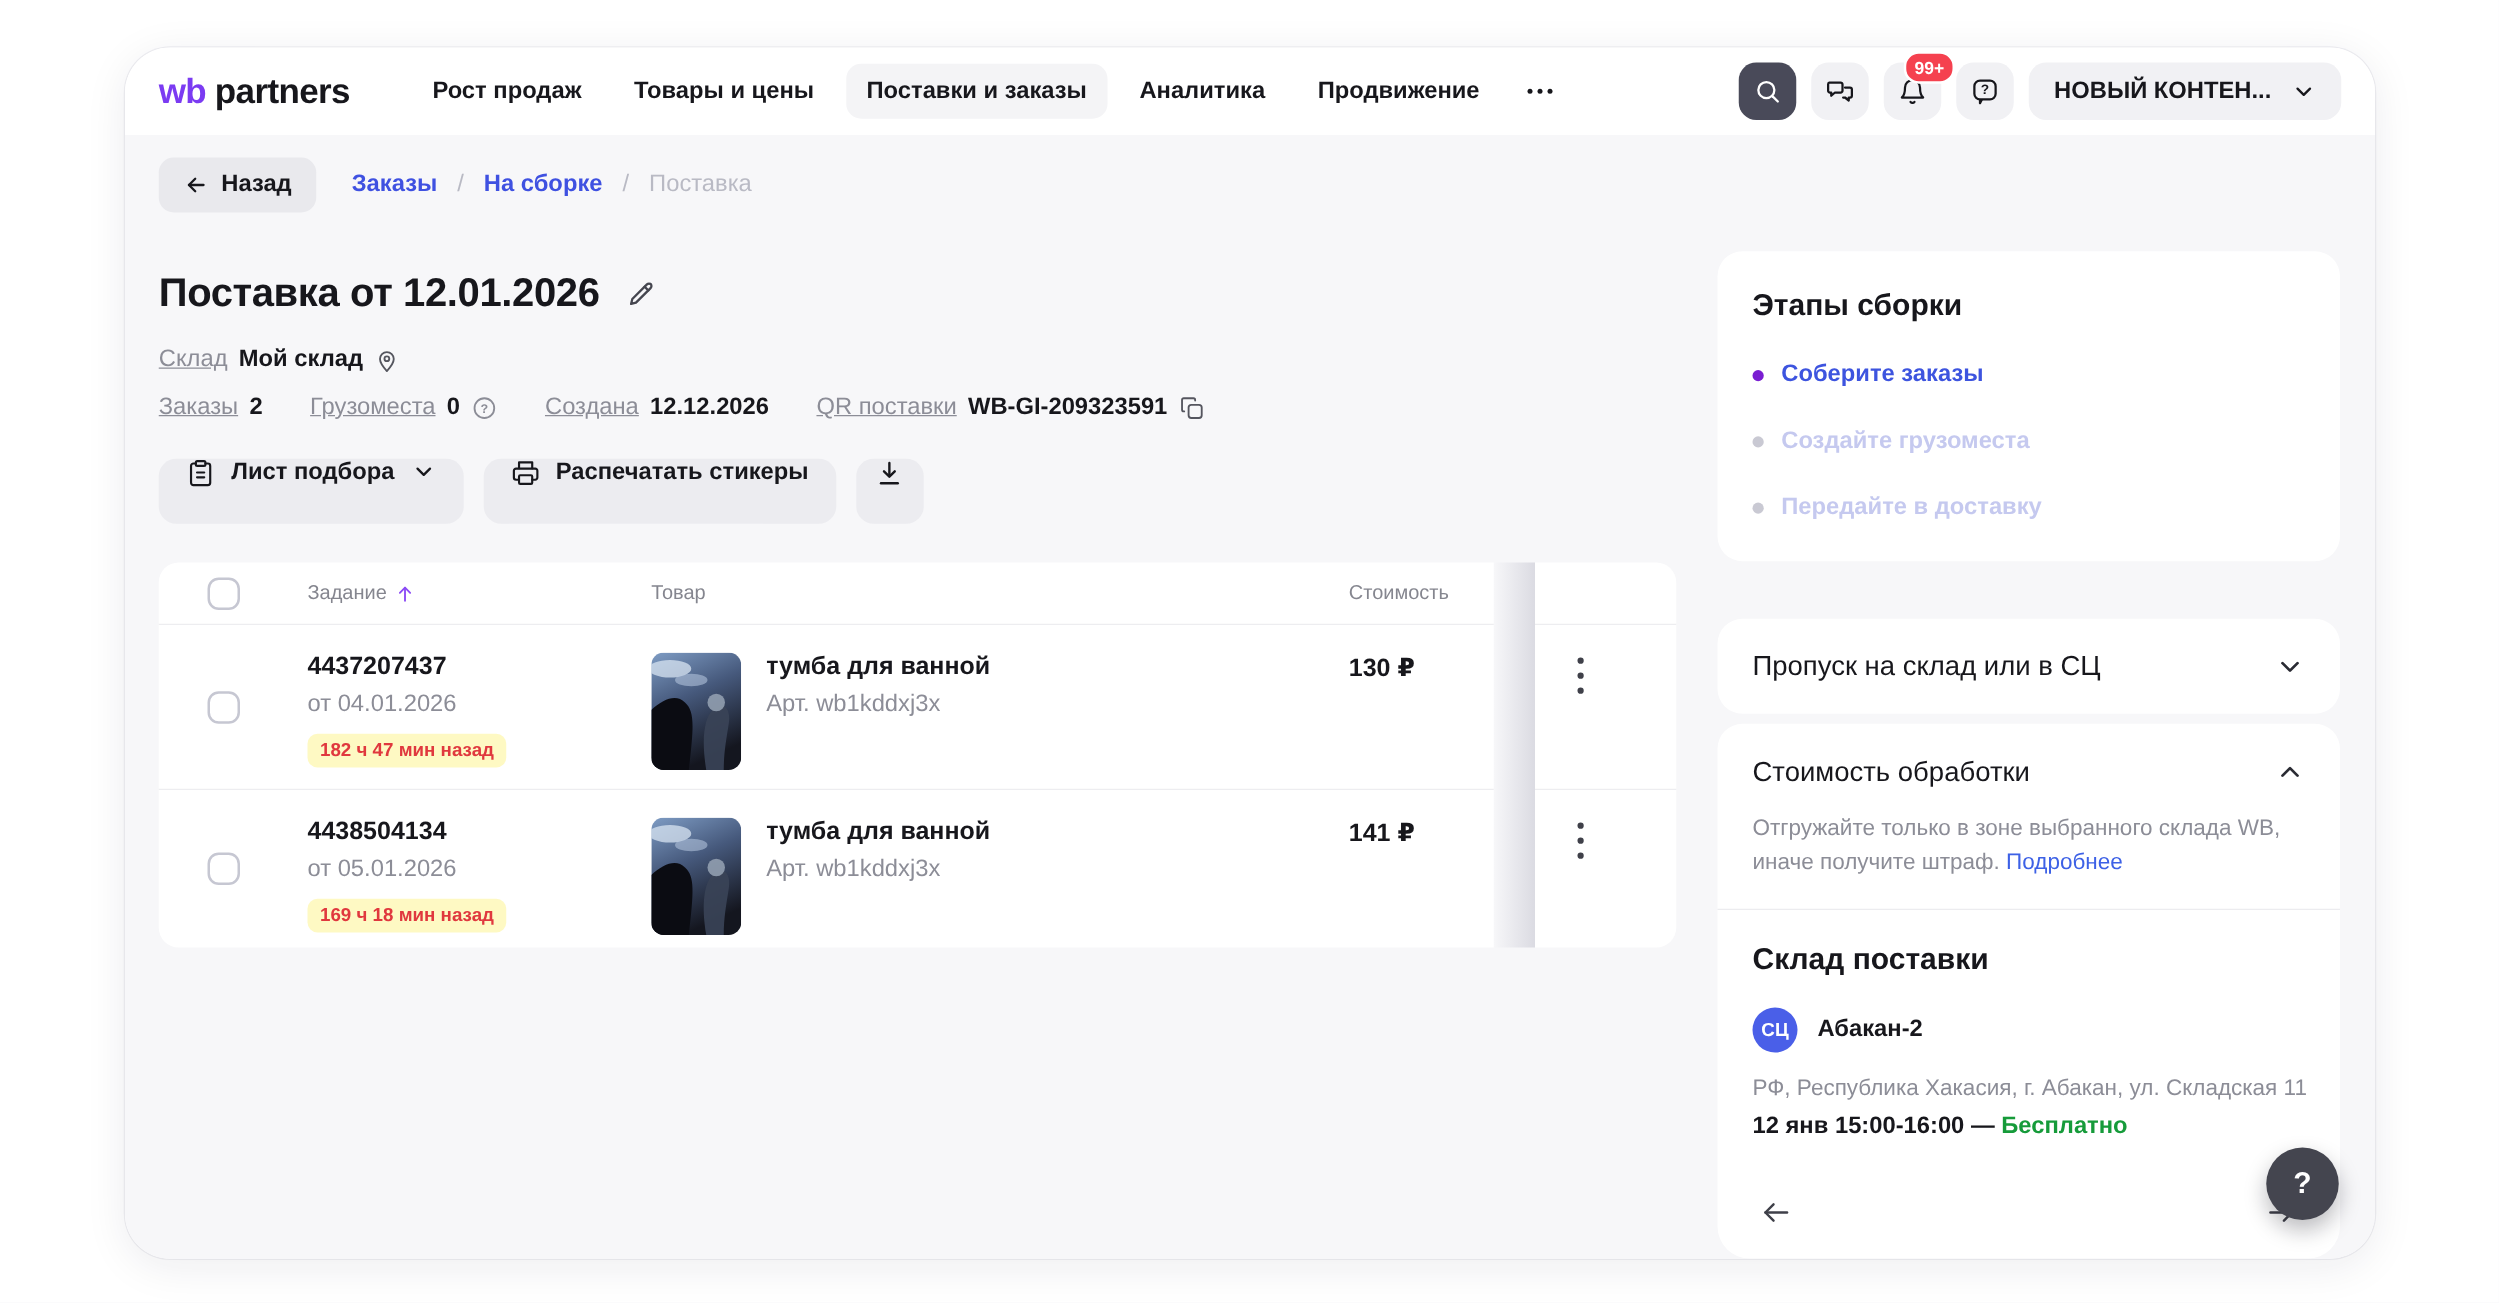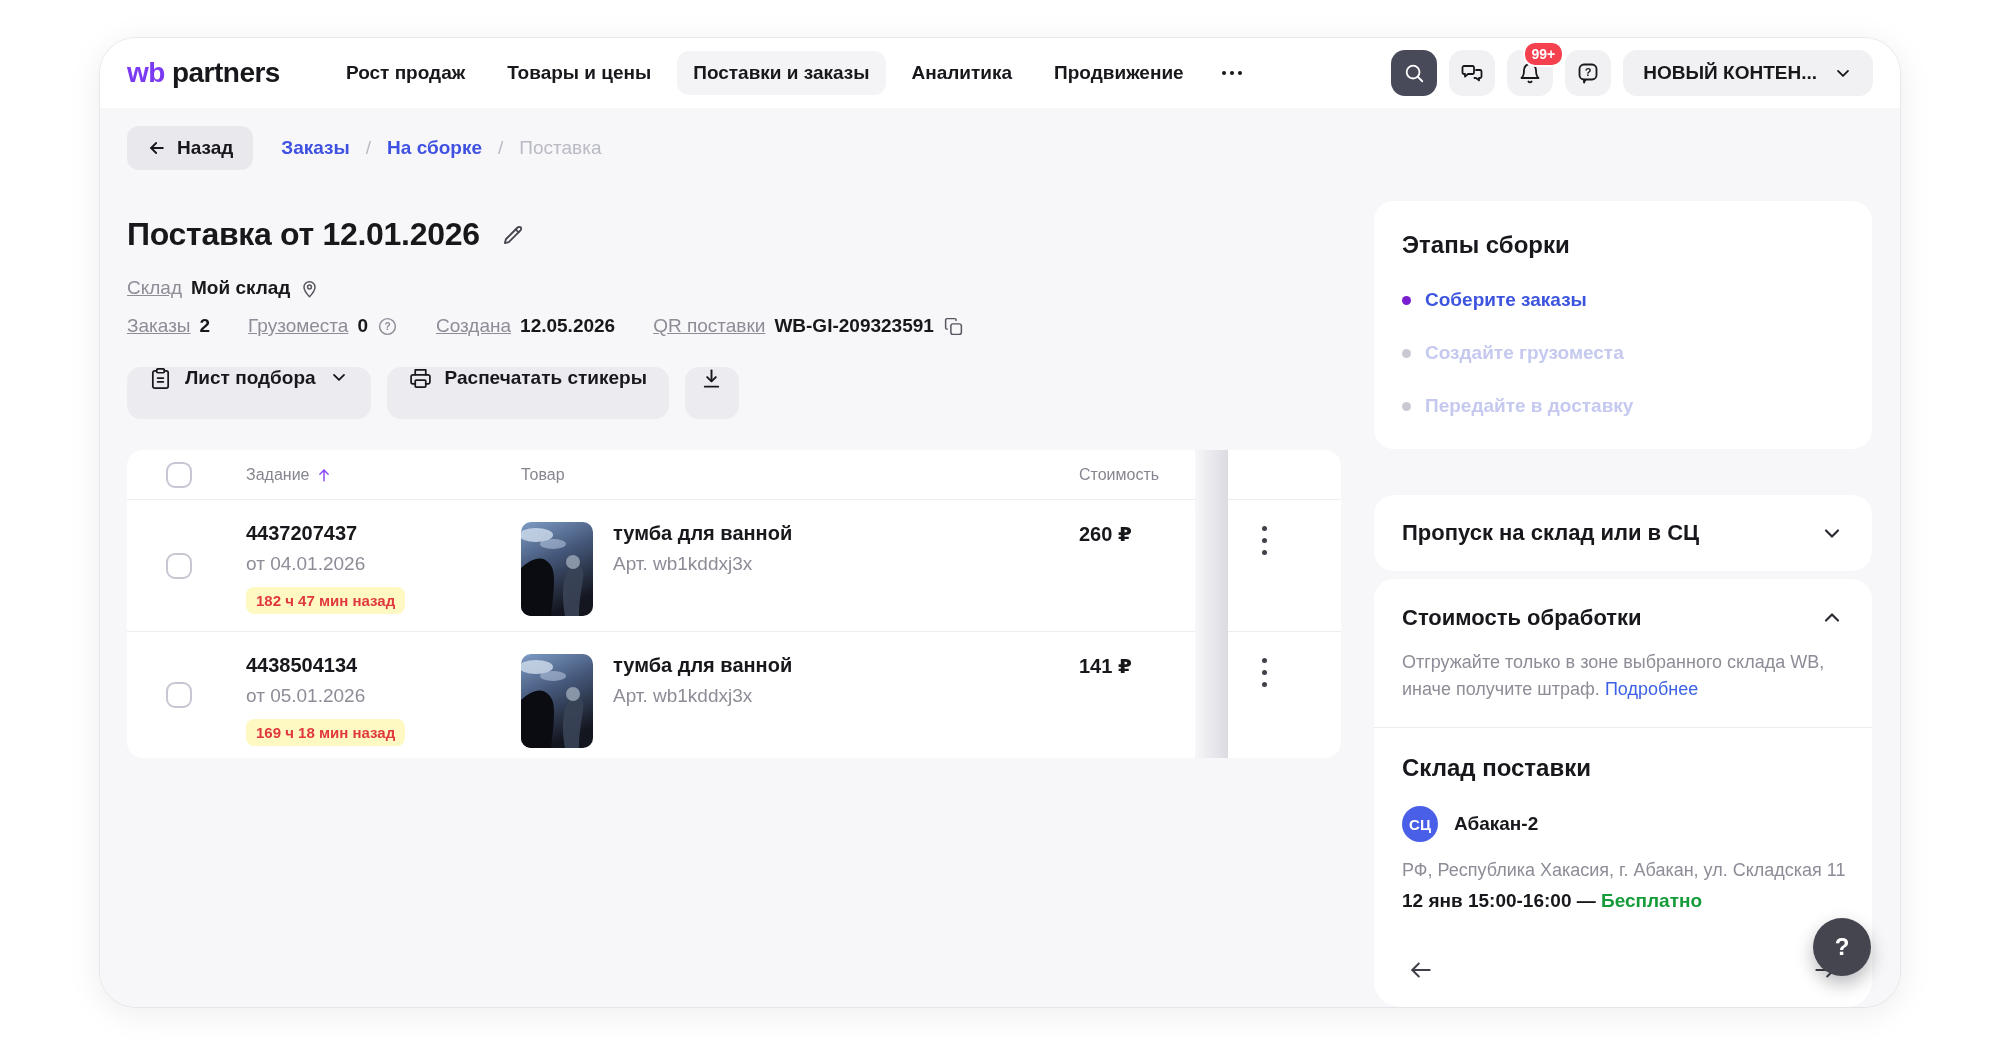--- a/index.html
+++ b/index.html
@@ -100,21 +100,21 @@
   .stage .dot { width:9px; height:9px; border-radius:50%; flex:0 0 auto; }
   .stage.active .dot { background:#7A1ED2; }
   .stage.active .stage-label { color:#3D54DF; cursor:pointer; }
   .stage.pending .dot { background:#C9C9D3; }
   .stage.pending .stage-label { color:#C5C9EF; }
 
   .next-ring { margin-top:6px; border:5px solid #8B43F5; border-radius:24px; background:#fff; padding:6px; }
   .next-btn { height:54px; border-radius:16px; background:#8B43F5; color:#fff; display:flex; align-items:center; justify-content:center; gap:12px; font-size:20px; font-weight:700; cursor:pointer; }
 
   .card-b { margin-top:46px; padding:25px 28px; display:flex; align-items:center; justify-content:space-between; cursor:pointer; }
-  .side-title2 { font-size:22px; font-weight:700; }
+  .side-title2 { font-size:22px; font-weight:400; }
   .chev { color:#2A2B33; }
 
   .card-c { margin-top:8px; flex:1; min-height:0; padding:26px 28px 0; border-radius:20px 20px 26px 26px; display:flex; flex-direction:column; }
   .sec-head { display:flex; align-items:center; justify-content:space-between; cursor:pointer; }
   .sec-text { margin-top:18px; font-size:18px; line-height:27px; color:#8C8D97; }
   .sec-link { color:#3D61E6; cursor:pointer; }
   .divider { height:1px; background:#ECECEF; margin:24px -28px 0; }
   .wh-title { margin-top:26px; font-size:24px; font-weight:700; }
   .wh-row { margin-top:24px; display:flex; align-items:center; gap:16px; }
   .sc-badge { width:36px; height:36px; border-radius:50%; background:#4A5FE8; color:#fff; font-size:15px; font-weight:700; display:flex; align-items:center; justify-content:center; }
@@ -255,21 +255,21 @@
             <span class="meta-value">0</span>
             <span class="meta-icon">
               <svg width="21" height="21" viewBox="0 0 24 24" fill="none" stroke="#8C8D97" stroke-width="1.7">
                   <circle cx="12" cy="12" r="9"></circle>
                   <text x="12" y="16.2" text-anchor="middle" font-size="11.5" font-weight="bold" fill="#8C8D97" stroke="none">?</text>
                 </svg>
             </span>
           </span>
           <span class="meta-item">
             <span class="meta-label">Создана</span>
-            <span class="meta-value">12.05.2026</span>
+            <span class="meta-value">12.12.2026</span>
           </span>
           <span class="meta-item">
             <span class="meta-label">QR поставки</span>
             <span class="meta-value">WB-GI-209323591</span>
             <span class="meta-icon">
               <svg width="21" height="21" viewBox="0 0 24 24" fill="none" stroke="#55565F" stroke-width="1.7" stroke-linecap="round" stroke-linejoin="round">
                   <rect x="9" y="9" width="12" height="12" rx="2.5"></rect>
                   <path d="M5 15H4.5A1.5 1.5 0 0 1 3 13.5v-9A1.5 1.5 0 0 1 4.5 3h9A1.5 1.5 0 0 1 15 4.5V5"></path>
                 </svg>
             </span>
@@ -357,21 +357,21 @@
                     <path d="M0,94 L0,46 C10,37 20,33 27,40 C35,47 34,60 30,94 Z" fill="#0B0C12"></path>
                     <path d="M44,94 C40,70 42,52 50,45 C58,39 64,45 62,57 C60,70 58,80 58,94 Z" fill="#394357" opacity="0.92"></path>
                     <circle cx="52" cy="40" r="7" fill="#97A3B4" opacity="0.85"></circle>
                   </svg>
                 </div>
                 <div>
                   <div class="p-name">тумба для ванной</div>
                   <div class="p-art">Арт. wb1kddxj3x</div>
                 </div>
               </div>
-              <div class="cell-price">260 ₽</div>
+              <div class="cell-price">130 ₽</div>
             </div>
 
             <div class="t-row t-data last">
               <div class="cell-check">
                 <div class="checkbox"></div>
               </div>
               <div class="cell-task">
                 <div class="task-id">4438504134</div>
                 <div class="task-date">от 05.01.2026</div>
                 <span class="task-badge">169 ч 18 мин назад</span>

